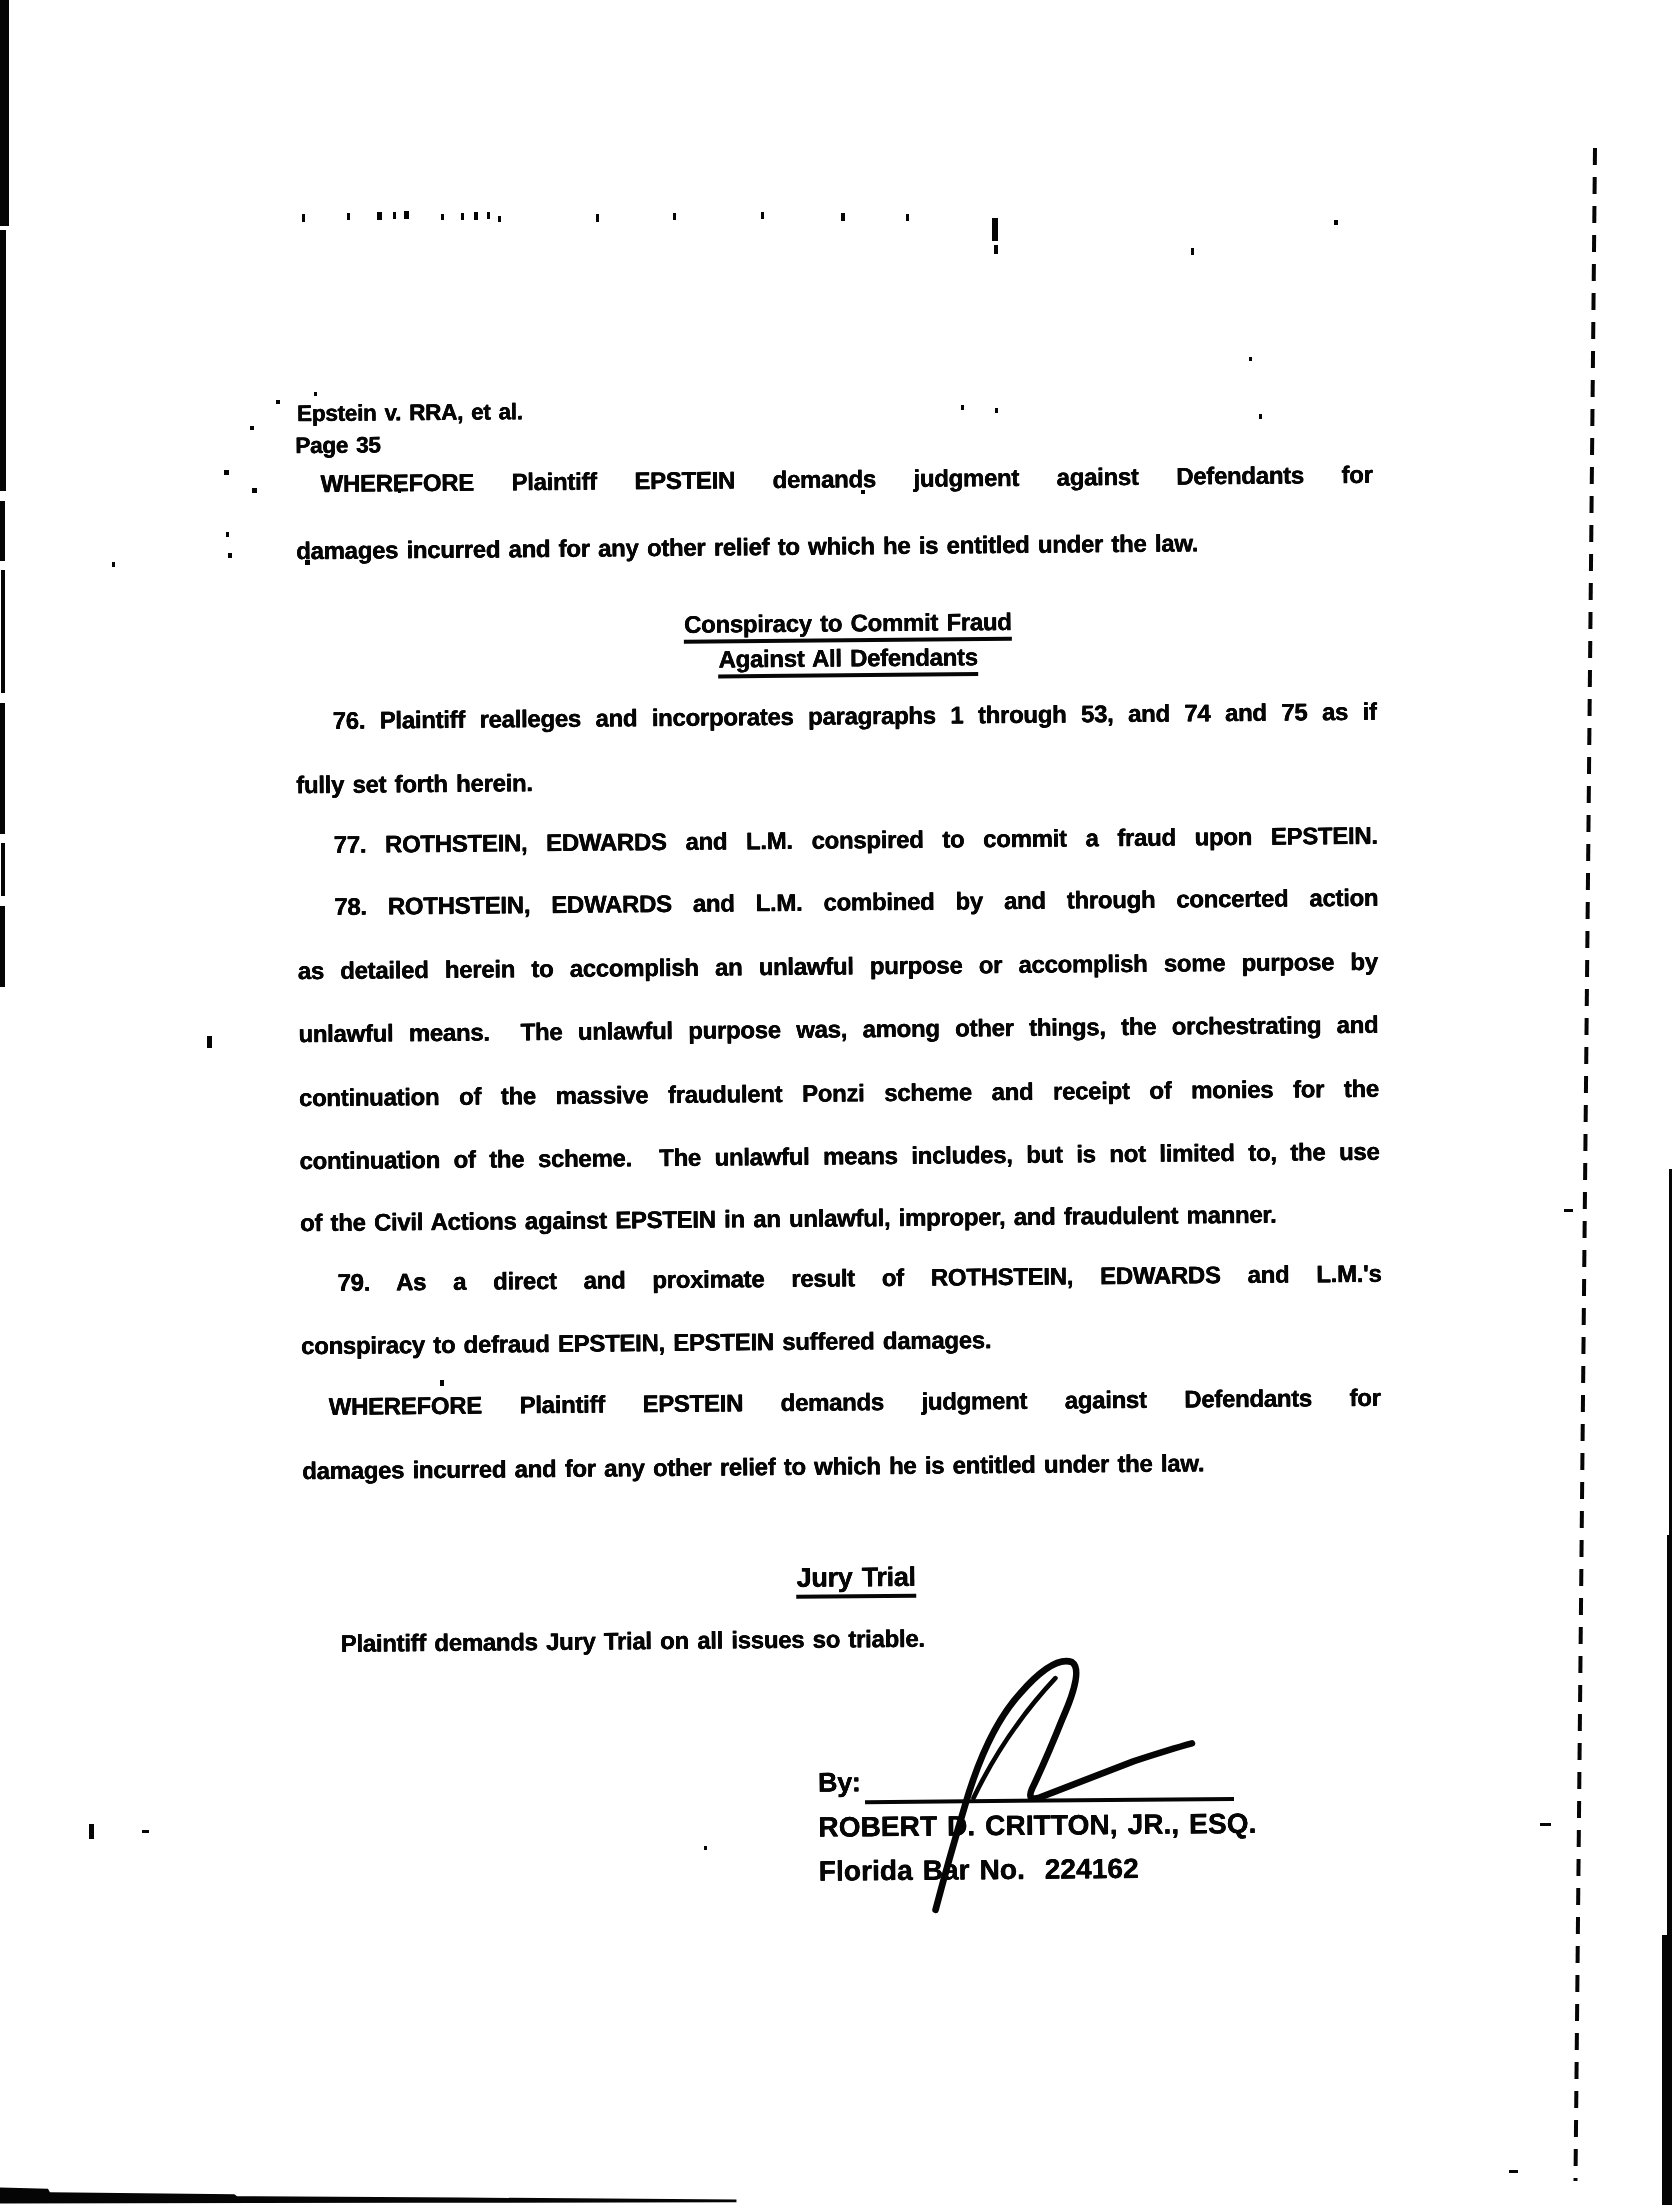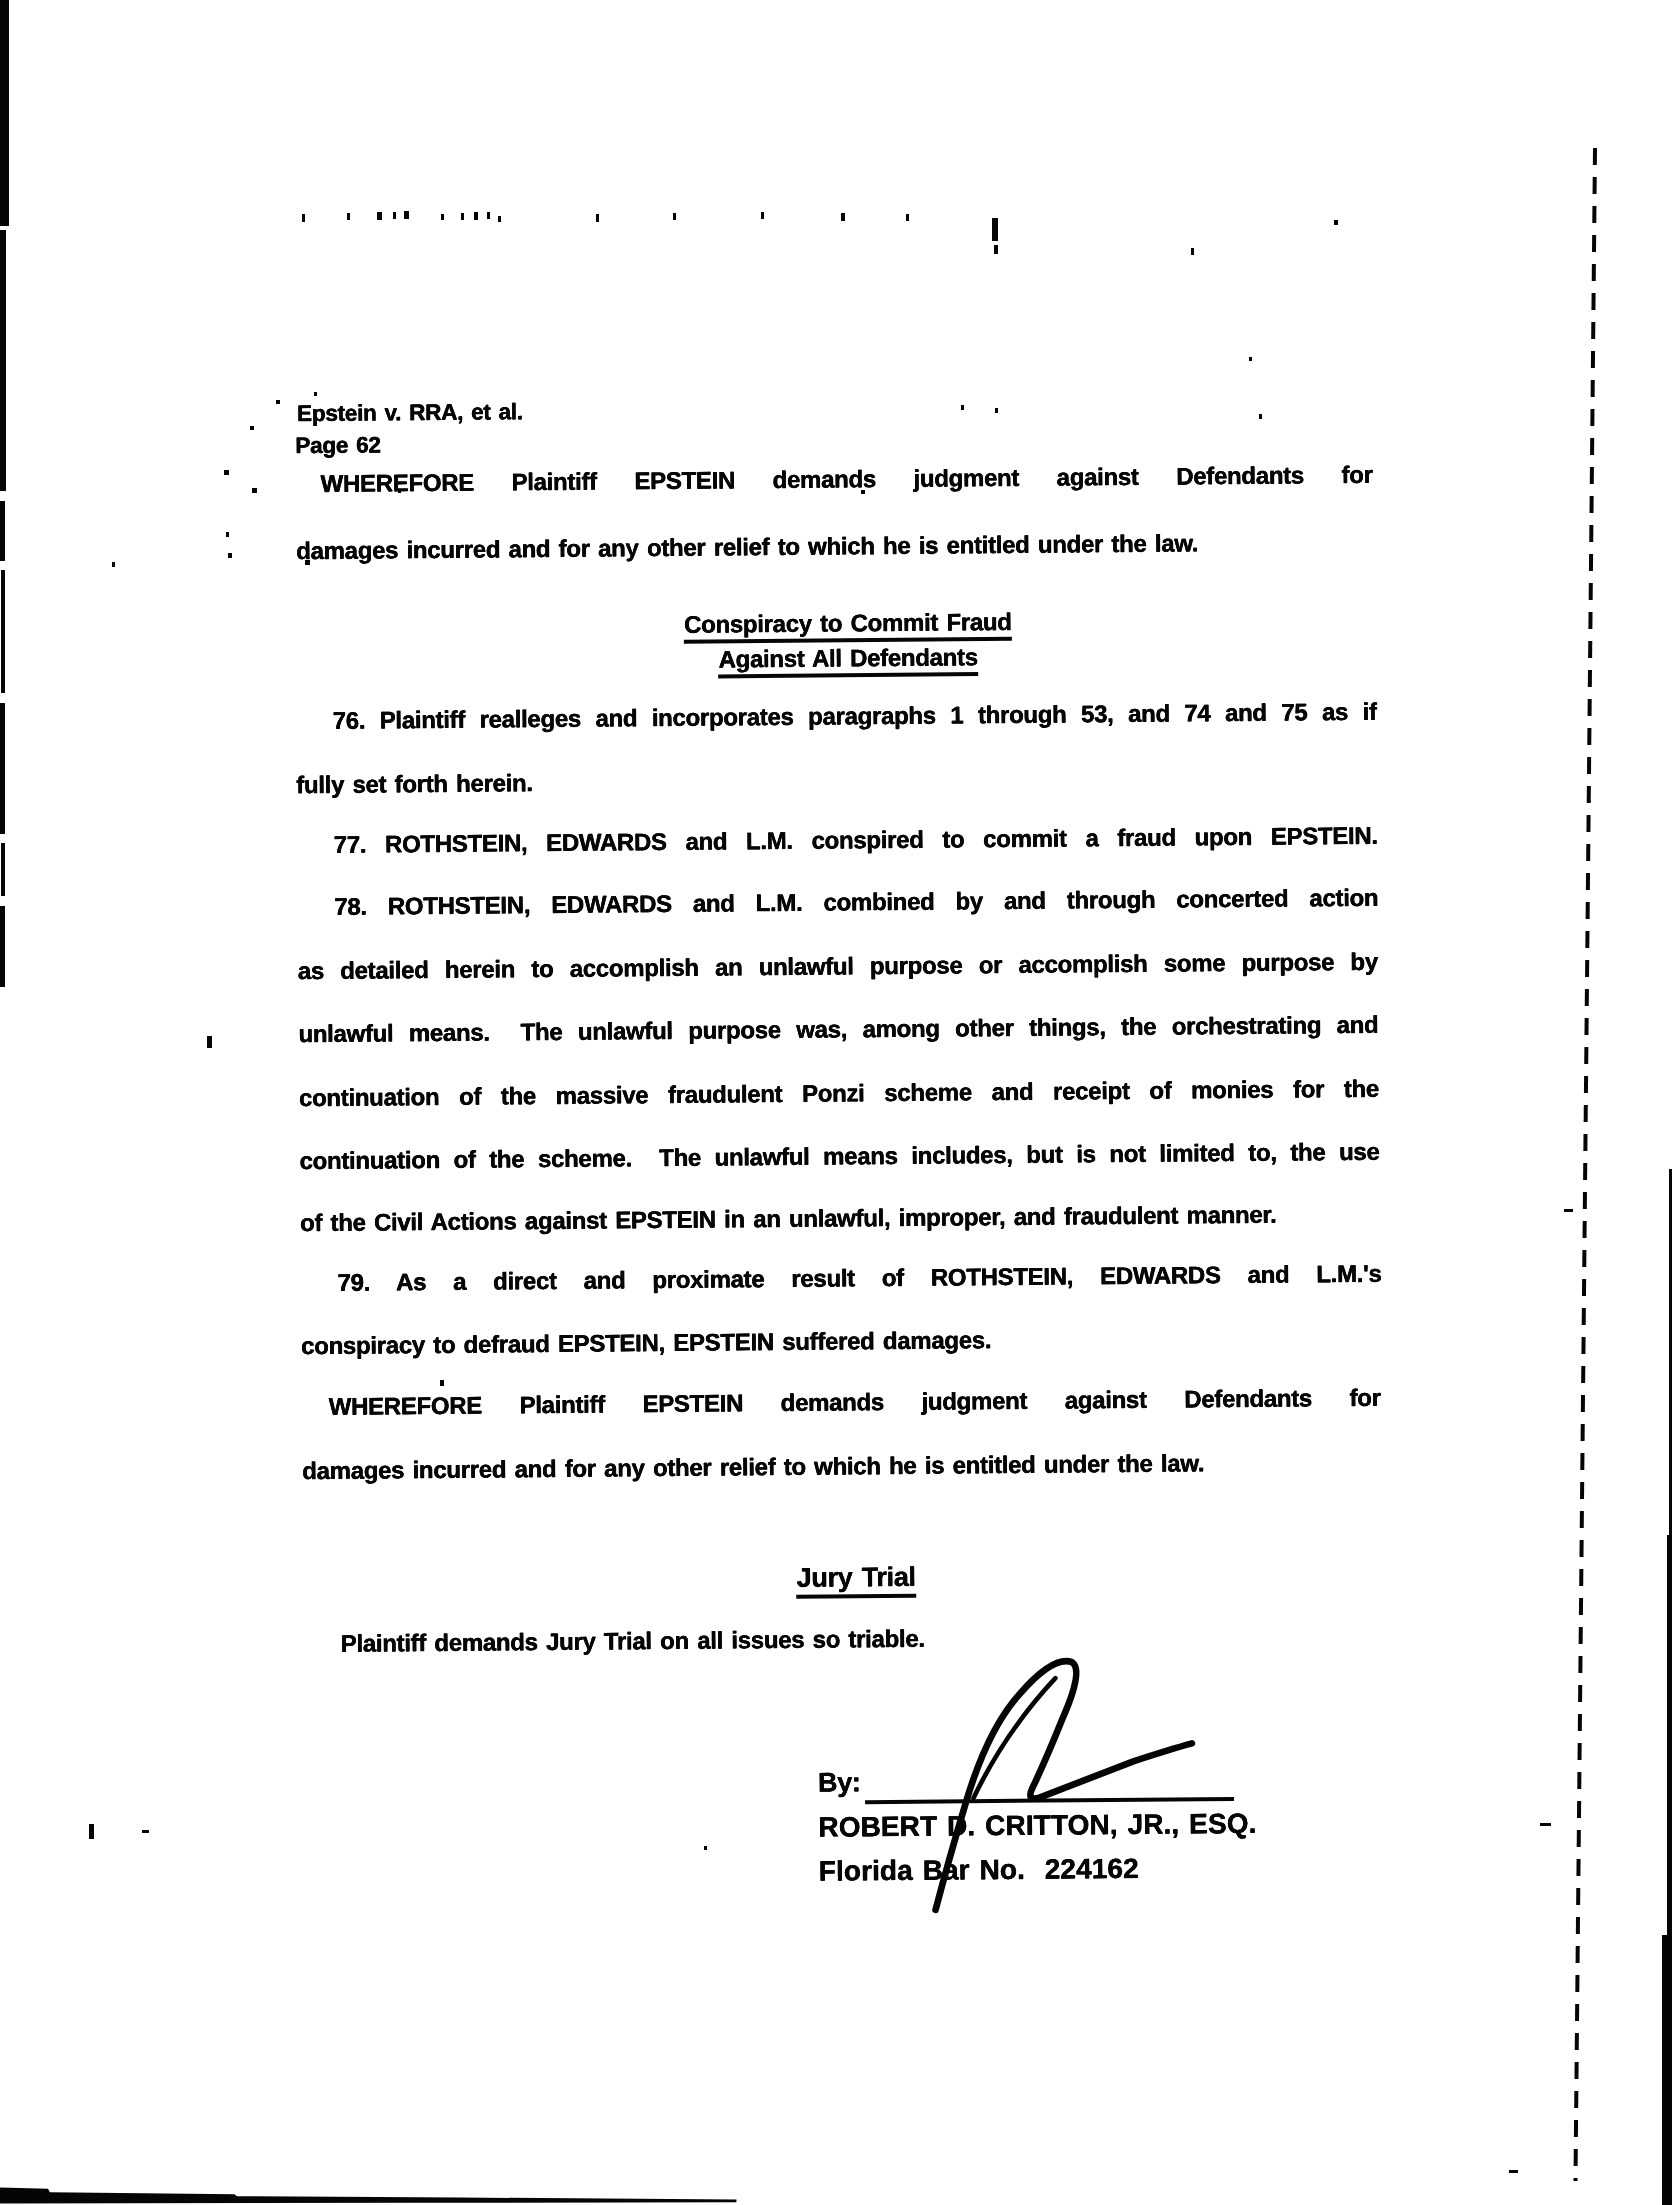--- a/index.html
+++ b/index.html
@@ -46,21 +46,21 @@
   svg{position:absolute;left:0;top:0;}
 </style>
 </head>
 <body>
 
 <div id="page">
 
   <div id="doc">
 
     <div class="ln hdr" style="left:302px;top:398px;">Epstein v. RRA, et al.</div>
-    <div class="ln hdr" style="left:300px;top:430px;">Page 62</div>
+    <div class="ln hdr" style="left:300px;top:430px;">Page 35</div>
 
     <div class="ln just" style="left:325px;top:470px;width:1052px;">WHEREFORE Plaintiff EPSTEIN demands judgment against Defendants for</div>
     <div class="ln" style="left:300px;top:537px;">damages incurred and for any other relief to which he is entitled under the law.</div>
 
     <div class="ln ctr" style="left:303px;top:614px;width:1096px;">
       <span class="uline">Conspiracy to Commit Fraud</span>
     </div>
     <div class="ln ctr" style="left:303px;top:649px;width:1096px;">
       <span class="uline">Against All Defendants</span>
     </div>

